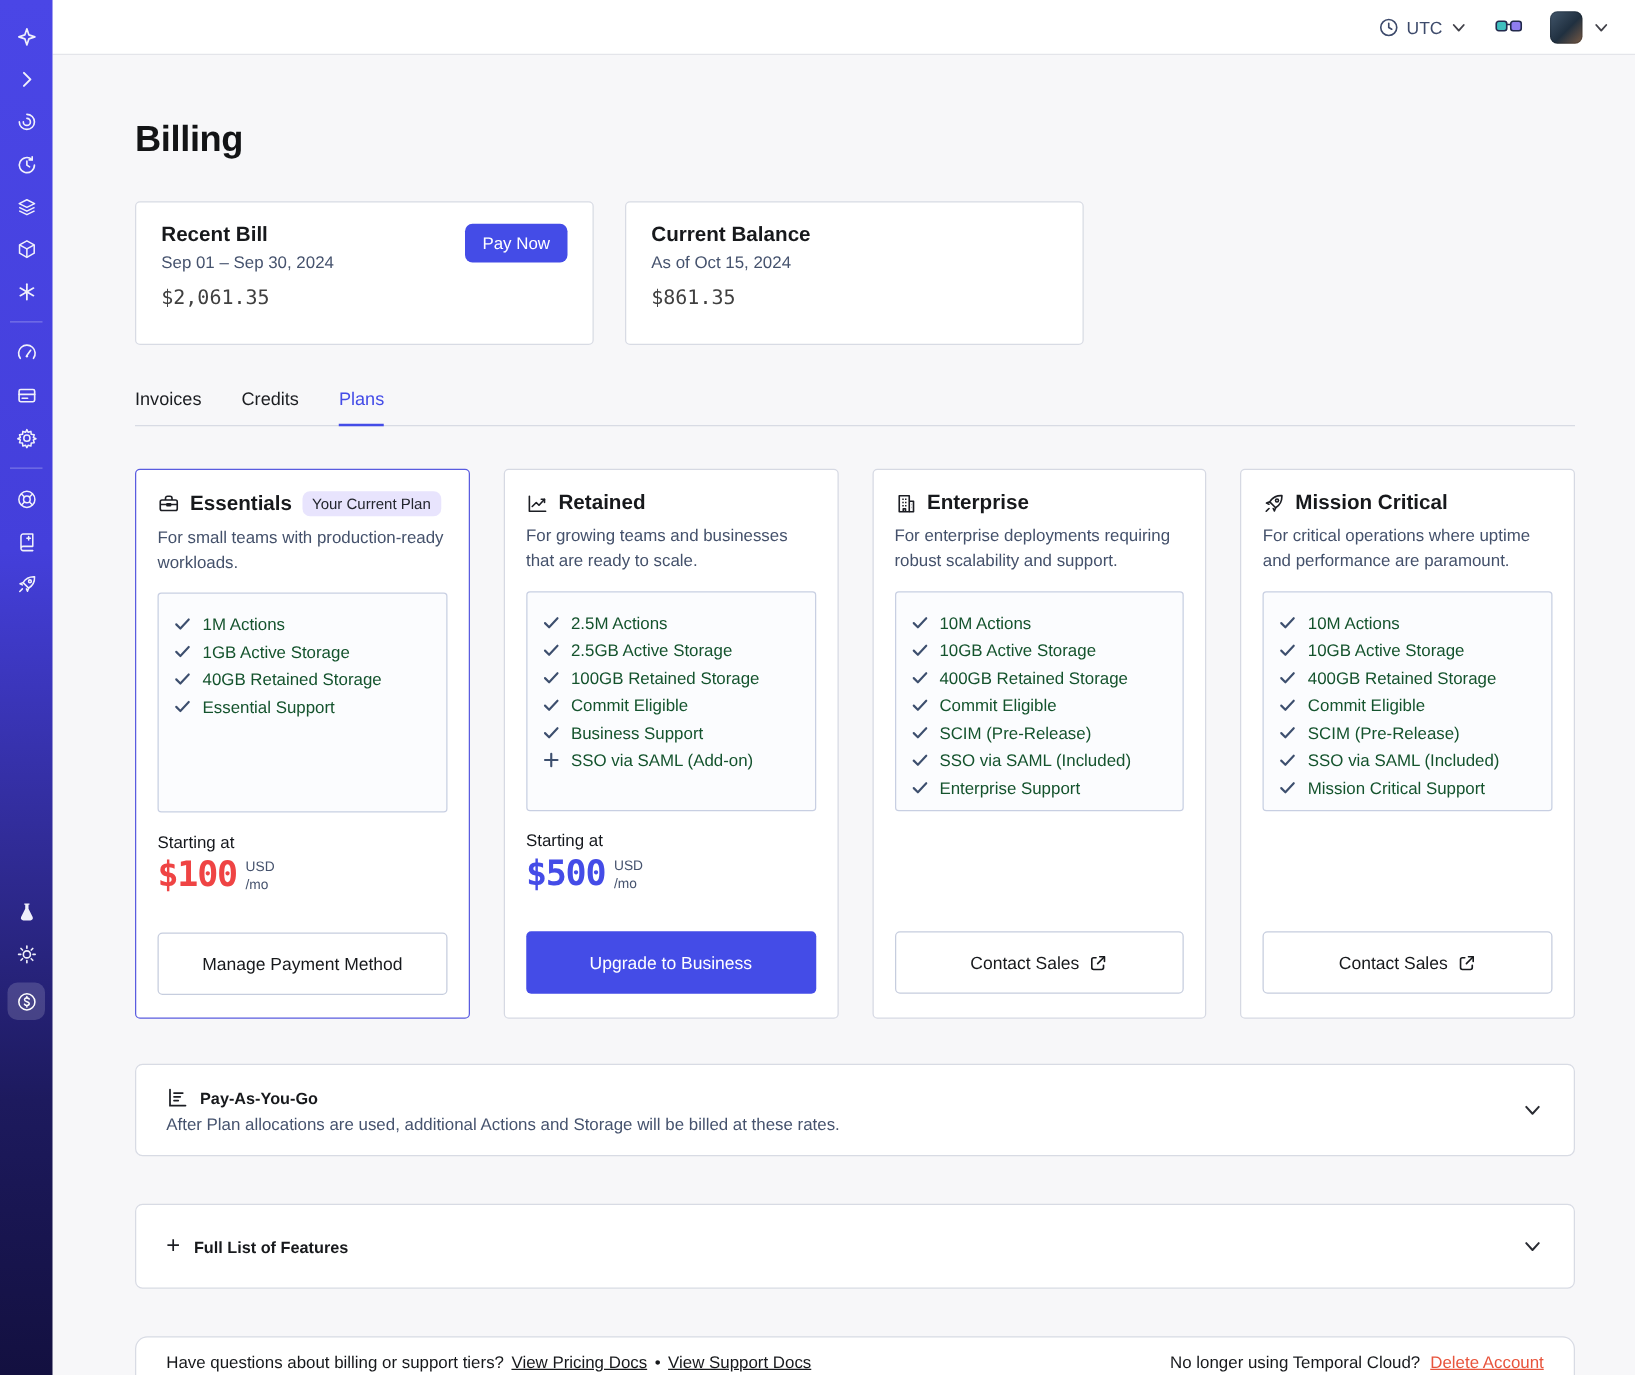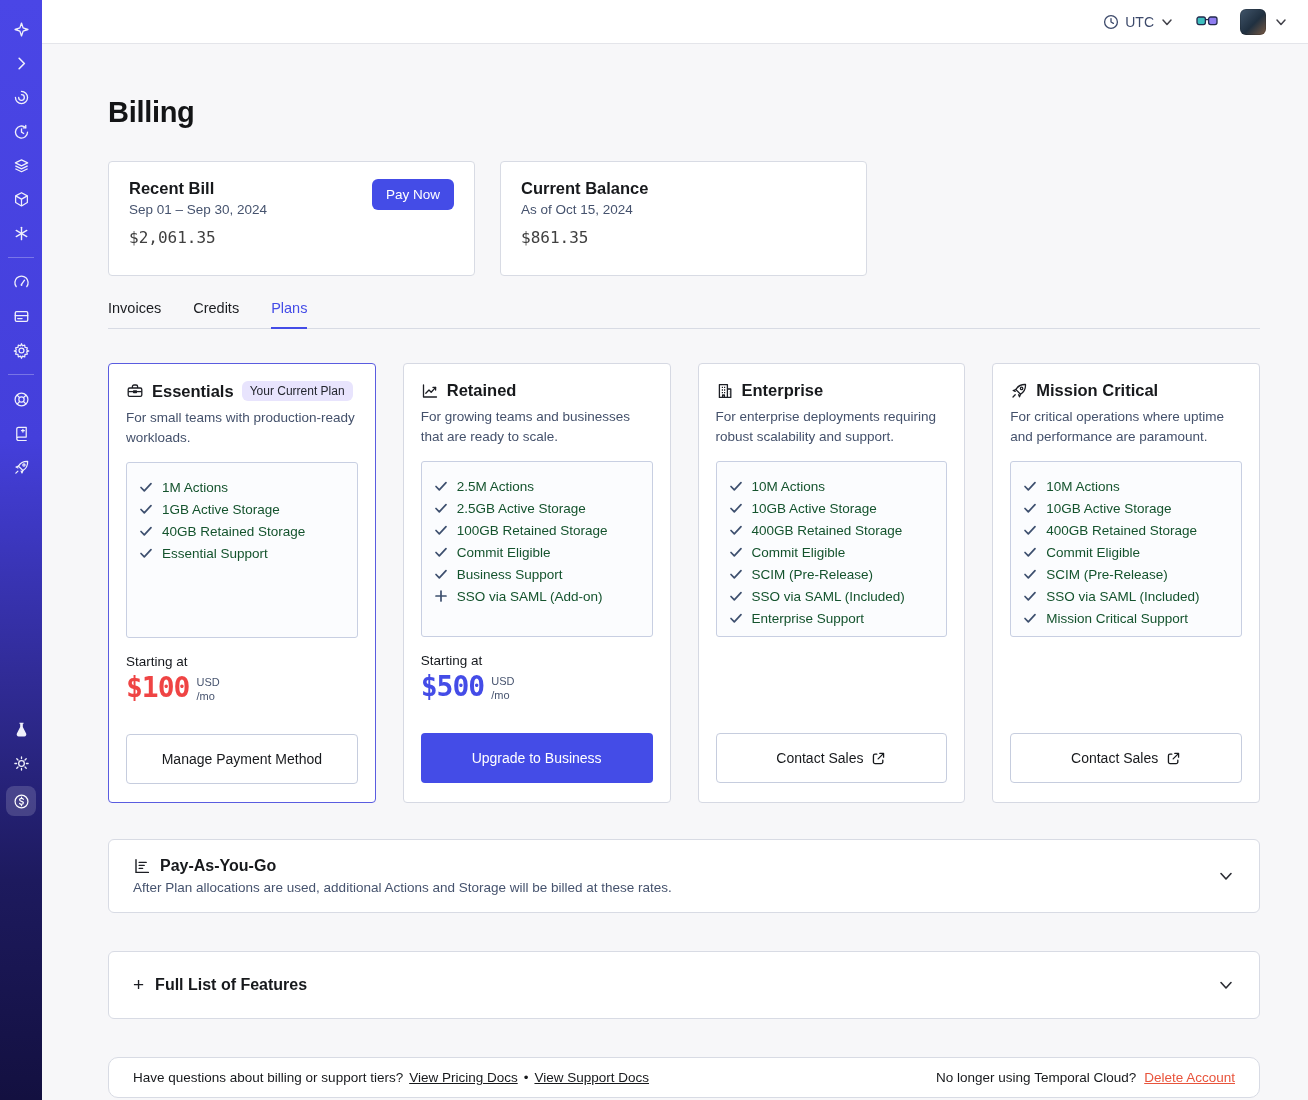--- a/index.html
+++ b/index.html
@@ -34,21 +34,21 @@
   h1.page-title { margin-top:52px; font-size:29px; font-weight:700; letter-spacing:-0.3px; color:#131416; }
 
   .summary-row { display:flex; gap:25px; margin-top:32px; }
   .sum-card { width:367px; height:115px; background:#fff; border:1px solid #d8dbe4; border-radius:4px; padding:17px 20px; }
   .sum-head { display:flex; justify-content:space-between; align-items:flex-start; }
   .sum-title { font-size:16.5px; font-weight:700; color:#17191c; }
   .sum-sub { font-size:13.5px; color:#46536e; margin-top:4px; }
   .sum-amount { font-family:"DejaVu Sans Mono", monospace; font-size:16px; margin-top:11px; color:#404040; }
   .btn-primary { background:#444ce7; color:#fff; border:none; border-radius:6px; font-size:13.5px; font-weight:500; padding:8px 14px; cursor:pointer; font-family:"Liberation Sans", sans-serif; }
 
-  .tabs { display:flex; gap:32px; margin-top:24px; border-bottom:1px solid #d8dbe4; }
+  .tabs { display:flex; gap:32px; margin-top:36px; border-bottom:1px solid #d8dbe4; }
   .tab { font-size:14.5px; color:#1b1d21; padding-bottom:11px; cursor:pointer; font-weight:500; }
   .tab.active { color:#444ce7; border-bottom:2.5px solid #444ce7; margin-bottom:-1px; }
 
   
   .plans-row { display:flex; gap:27px; margin-top:34px; }
   .plan-card { flex:1; background:#fff; border:1px solid #d6d9e3; border-radius:4px; padding:17px 17px 18px; display:flex; flex-direction:column; }
   .plan-card.current { border-color:#5a5ce0; }
   .plan-head { display:flex; align-items:center; gap:8px; }
   .plan-icon { color:#1c1e24; display:flex; }
   .plan-icon svg { width:18px; height:18px; }
@@ -69,21 +69,21 @@
   .plan-btn.outline { background:#fff; border:1px solid #c6cdde; color:#17191c; }
   .plan-btn.fill { background:#444ce7; border:none; color:#fff; }
   .ext { width:15px; height:15px; }
 
   
   .section-card { background:#fff; border:1px solid #d8dbe4; border-radius:6px; display:flex; align-items:center; justify-content:space-between; cursor:pointer; }
   .payg { margin-top:36px; padding:17px 24px; }
   .sec-title-row { display:flex; align-items:center; gap:9px; }
   .sec-icon { display:flex; color:#1c1e24; }
   .sec-icon svg { width:18px; height:18px; }
-  .sec-title { font-size:16px; font-weight:700; color:#17191c; }
+  .sec-title { font-size:13px; font-weight:700; color:#17191c; }
   .sec-desc { font-size:13.5px; color:#46536e; margin-top:5px; }
   .chev-big { width:18px; height:18px; color:#2a2c33; flex:none; }
   .flist { margin-top:38px; padding:22px 24px; }
   .plus-glyph { font-size:19px; font-weight:400; color:#1c1e24; margin-right:2px; }
 
   
   .footer-card { margin-top:38px; background:#fff; border:1px solid #d8dbe4; border-radius:10px; padding:12px 24px; display:flex; align-items:center; justify-content:space-between; font-size:13.5px; color:#17191c; }
   .footer-left { display:flex; align-items:center; gap:6px; }
   .flink { text-decoration:underline; color:#17191c; cursor:pointer; }
   .dot-sep { color:#17191c; }

